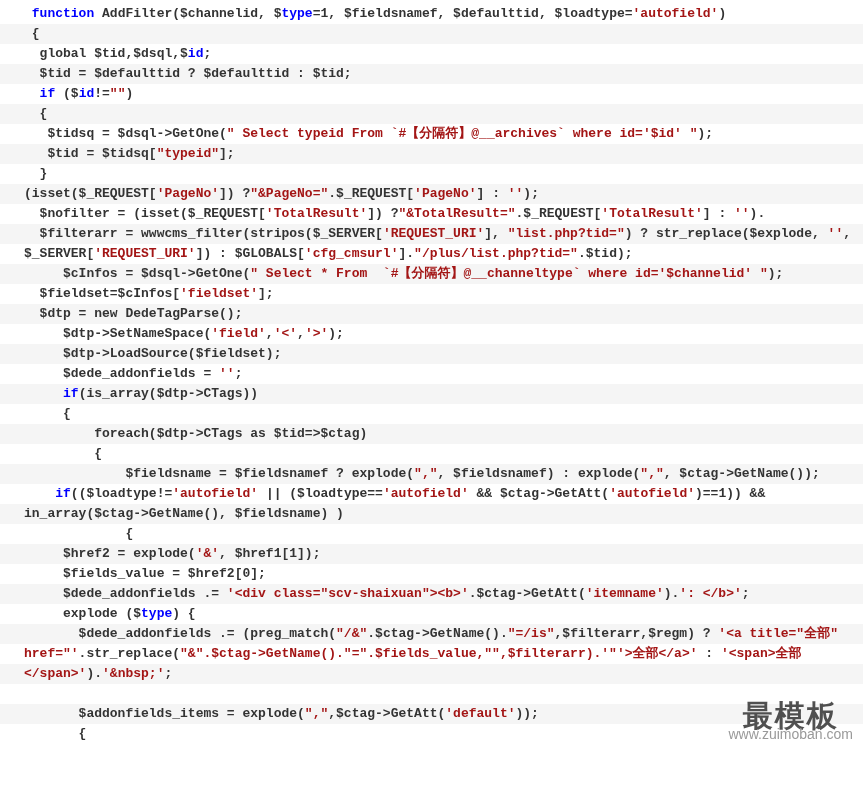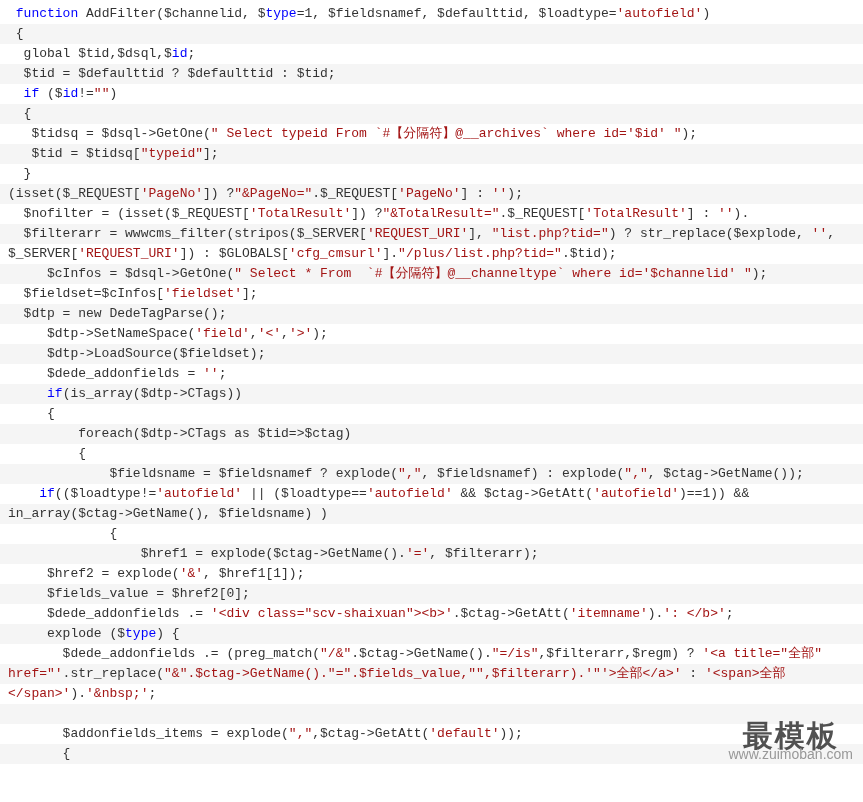--- a/index.html
+++ b/index.html
@@ -12,22 +12,23 @@
     color: #333333;
     width: 863px;
     overflow: hidden;
     position: relative;
   }
   .code-container {
     padding: 4px 0;
   }
   .line {
     white-space: pre;
-    padding: 0 8px;
+    padding: 0 24px;
     min-height: 20px;
+    font-weight: bold;
   }
   .line:nth-child(even) {
     background: #f5f5f5;
   }
   .line:nth-child(odd) {
     background: #ffffff;
   }
   .kw { color: #0000ff; }
   .str { color: #a31515; }
   .watermark {
@@ -76,21 +77,20 @@
     <div class="line">     <span>$dtp-&gt;LoadSource($fieldset);</span></div>
     <div class="line">     <span>$dede_addonfields = </span><span class="str">''</span><span>;</span></div>
     <div class="line">     <span class="kw">if</span><span>(is_array($dtp-&gt;CTags))</span></div>
     <div class="line">     <span>{</span></div>
     <div class="line">         <span>foreach($dtp-&gt;CTags as $tid=&gt;$ctag)</span></div>
     <div class="line">         <span>{</span></div>
     <div class="line">             <span>$fieldsname = $fieldsnamef ? explode(</span><span class="str">","</span><span>, $fieldsnamef) : explode(</span><span class="str">","</span><span>, $ctag-&gt;GetName());</span></div>
     <div class="line">    <span class="kw">if</span><span>(($loadtype!=</span><span class="str">'autofield'</span><span> || ($loadtype==</span><span class="str">'autofield'</span><span> &amp;&amp; $ctag-&gt;GetAtt(</span><span class="str">'autofield'</span><span>)==1)) &amp;&amp; </span></div>
     <div class="line"><span>in_array($ctag-&gt;GetName(), $fieldsname) )</span></div>
     <div class="line">             <span>{</span></div>
-    <div class="line">                 <span>$href1 = explode($ctag-&gt;GetName().</span><span class="str">'='</span><span>, $filterarr);</span></div>
     <div class="line">     <span>$href2 = explode(</span><span class="str">'&amp;'</span><span>, $href1[1]);</span></div>
     <div class="line">     <span>$fields_value = $href2[0];</span></div>
     <div class="line">     <span>$dede_addonfields .= </span><span class="str">'&lt;div class="scv-shaixuan"&gt;&lt;b&gt;'</span><span>.$ctag-&gt;GetAtt(</span><span class="str">'itemname'</span><span>).</span><span class="str">': &lt;/b&gt;'</span><span>;</span></div>
     <div class="line">     <span>explode ($</span><span class="kw">type</span><span>) {</span></div>
     <div class="line">       <span>$dede_addonfields .= (preg_match(</span><span class="str">"/&amp;"</span><span>.$ctag-&gt;GetName().</span><span class="str">"=/is"</span><span>,$filterarr,$regm) ? </span><span class="str">'&lt;a title="全部" </span></div>
     <div class="line"><span class="str">href="'</span><span>.str_replace(</span><span class="str">"&amp;".$ctag-&gt;GetName()."=".$fields_value,"",$filterarr).'"</span><span class="str">'&gt;全部&lt;/a&gt;'</span><span> : </span><span class="str">'&lt;span&gt;全部</span></div>
     <div class="line"><span class="str">&lt;/span&gt;'</span><span>).</span><span class="str">'&amp;nbsp;'</span><span>;</span></div>
     <div class="line"><span></span></div>
     <div class="line">       <span>$addonfields_items = explode(</span><span class="str">","</span><span>,$ctag-&gt;GetAtt(</span><span class="str">'default'</span><span>));</span></div>
     <div class="line">       <span>{</span></div>

